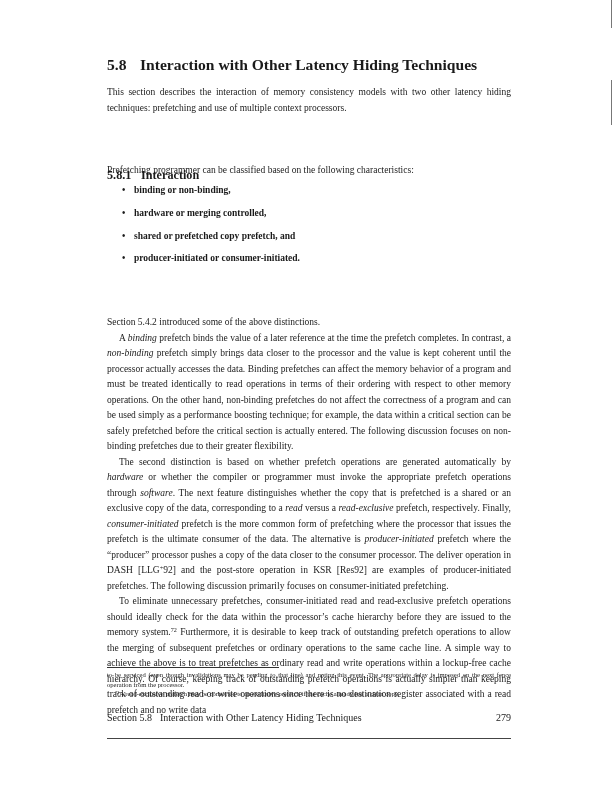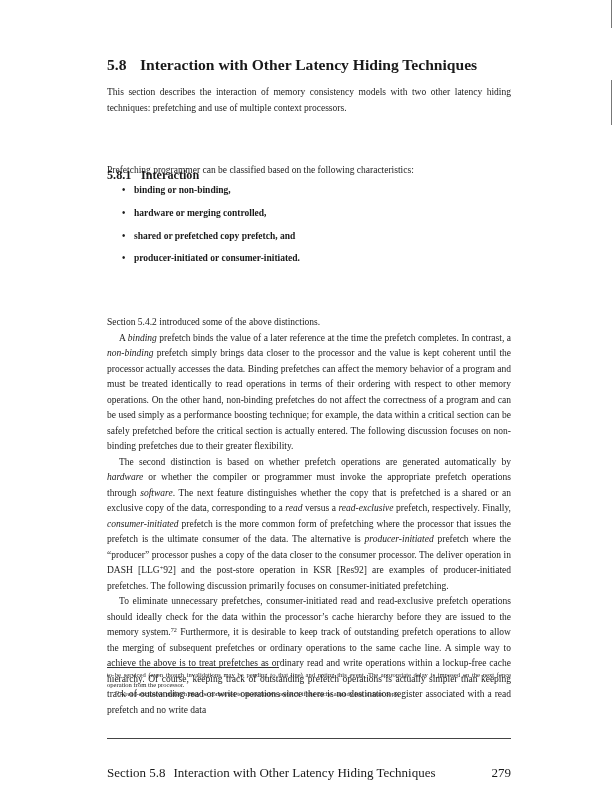--- a/index.html
+++ b/index.html
@@ -18,21 +18,21 @@
     ul.bullets li { font-size: 9.5px; height: 22.8px; line-height: 15px; position: relative; padding-left: 10px; }
     ul.bullets li::before { content: "\2022"; position: absolute; left: -2px; top: 0; }
     .body { position: absolute; left: 107px; top: 270px; width: 404px; margin-top: 45px; }
     .body p.indent { text-indent: 12px; }
     .fn-rule { position: absolute; left: 107px; top: 667px; width: 172px; height: 0; border-top: 1px solid #333; }
     .footnotes { position: absolute; left: 107px; top: 670px; width: 404px; }
     .footnotes p { font-size: 6.6px; line-height: 9.6px; }
     .footnotes p.fn { text-indent: 8px; }
     sup { font-size: 65%; line-height: 0; vertical-align: 0.45em; }
     .footer-rule { position: absolute; left: 107px; top: 738px; width: 404px; border-top: 1px solid #444; }
-    .footer { position: absolute; left: 107px; top: 765px; width: 404px; font-size: 13px; display: flex; justify-content: space-between; align-items: center; }
+    .footer { position: absolute; left: 107px; top: 712px; width: 404px; font-size: 10px; display: flex; justify-content: space-between; align-items: center; }
     .footer .sec { display: inline-block; margin-right: 8px; }
   </style>
 </head>
 <body>
 
 <div class="page">
   <div class="edge-line" style="top:0;height:28px"></div>
   <div class="edge-line" style="top:80px;height:45px"></div>
 
   <div class="section-title">

